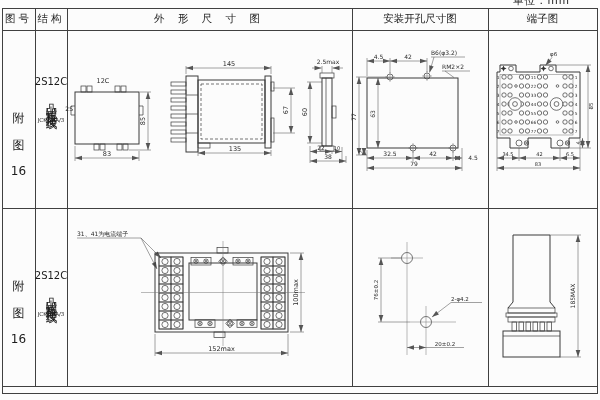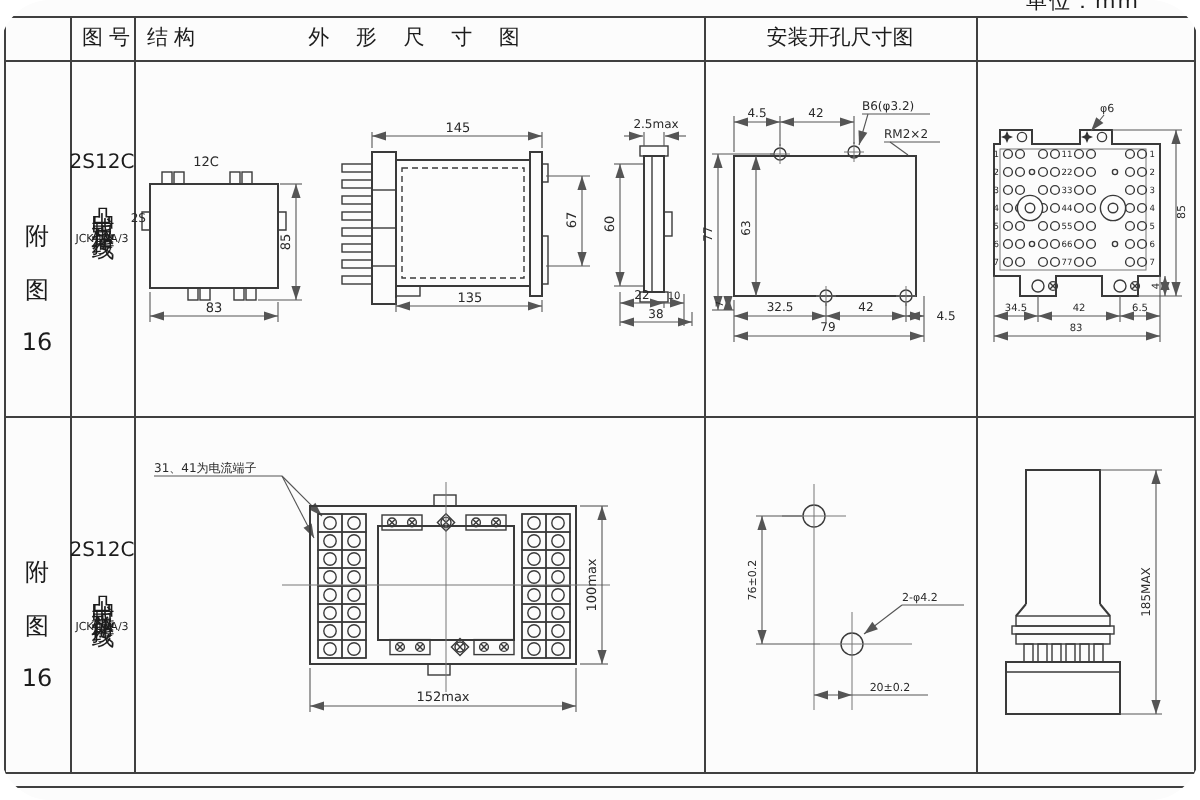--- a/index.html
+++ b/index.html
@@ -1,23 +1,23 @@
 <!DOCTYPE html>
 <html><head>
 <meta charset="utf-8">
 <style>
   html,body{margin:0;padding:0;background:#fff;}
   #app{position:relative;width:600px;height:400px;background:#fcfcfc;overflow:hidden;
-       font-family:"DejaVu Sans","Liberation Sans",sans-serif;color:#222;border-radius:25px;}
+       font-family:"DejaVu Sans","Liberation Sans",sans-serif;color:#222;}
   .hl,.vl{position:absolute;background:#404040;}
   .hl{height:1px;} .vl{width:1px;}
   .unit{position:absolute;top:-6px;right:30px;font-size:10.5px;letter-spacing:1px;color:#1c1c1c;}
   .hdr{position:absolute;top:8px;height:22px;display:flex;align-items:center;justify-content:center;
        font-size:10.5px;color:#1c1c1c;}
-  .sp1{letter-spacing:3px;padding-left:36px;} .sp2{letter-spacing:5px;}
+  .sp1{letter-spacing:3px;} .sp2{letter-spacing:5px;}
   .figcell{position:absolute;display:flex;flex-direction:column;align-items:center;
        font-size:12px;gap:10px;color:#1c1c1c;}
   .structcell{position:absolute;display:flex;flex-direction:column;align-items:center;color:#1c1c1c;}
   .model{font-size:10px;white-space:nowrap;margin-top:28px;}
   .vtxt{writing-mode:vertical-lr;text-orientation:upright;font-size:11.5px;letter-spacing:2.5px;margin:7px 0 5px 0;}
   .code{font-size:5.5px;white-space:nowrap;}
   svg.drw{position:absolute;overflow:visible;}
   svg text{font-family:"DejaVu Sans","Liberation Sans",sans-serif;fill:#2a2a2a;}
   .t45{font-size:4.3px;} .t5{font-size:5px;} .t55{font-size:5.5px;}
   .t6{font-size:6px;} .t65{font-size:6.5px;}
@@ -81,20 +81,21 @@
   <div class="vl" style="left:35px;top:8px;height:378px;"></div>
   <div class="vl" style="left:67px;top:8px;height:378px;"></div>
   <div class="vl" style="left:352px;top:8px;height:378px;"></div>
   <div class="vl" style="left:488px;top:8px;height:378px;"></div>
   <div class="vl" style="left:597px;top:8px;height:386px;"></div>
 
   <div class="hdr sp1" style="left:2px;width:33px;">图号</div>
   <div class="hdr sp1" style="left:35px;width:32px;">结构</div>
   <div class="hdr" style="left:352px;width:136px;">安装开孔尺寸图</div>
   <div class="hdr sp2" style="left:67px;width:285px;">外 形 尺 寸 图</div>
+  <div class="hdr" style="left:488px;width:109px;">端子图</div>
 
   <div class="figcell" style="left:2px;top:30px;width:33px;height:178px;justify-content:flex-start;padding-top:80px;box-sizing:border-box;">
     <div>附</div>
     <div>图</div>
     <div>16</div>
   </div>
   <div class="structcell" style="left:35px;top:30px;width:32px;height:178px;padding-top:18px;box-sizing:border-box;">
     <div class="model">2S12C</div>
     <div class="vtxt">凸出式板后接线</div>
     <div class="code">JCK-10A/3</div>

